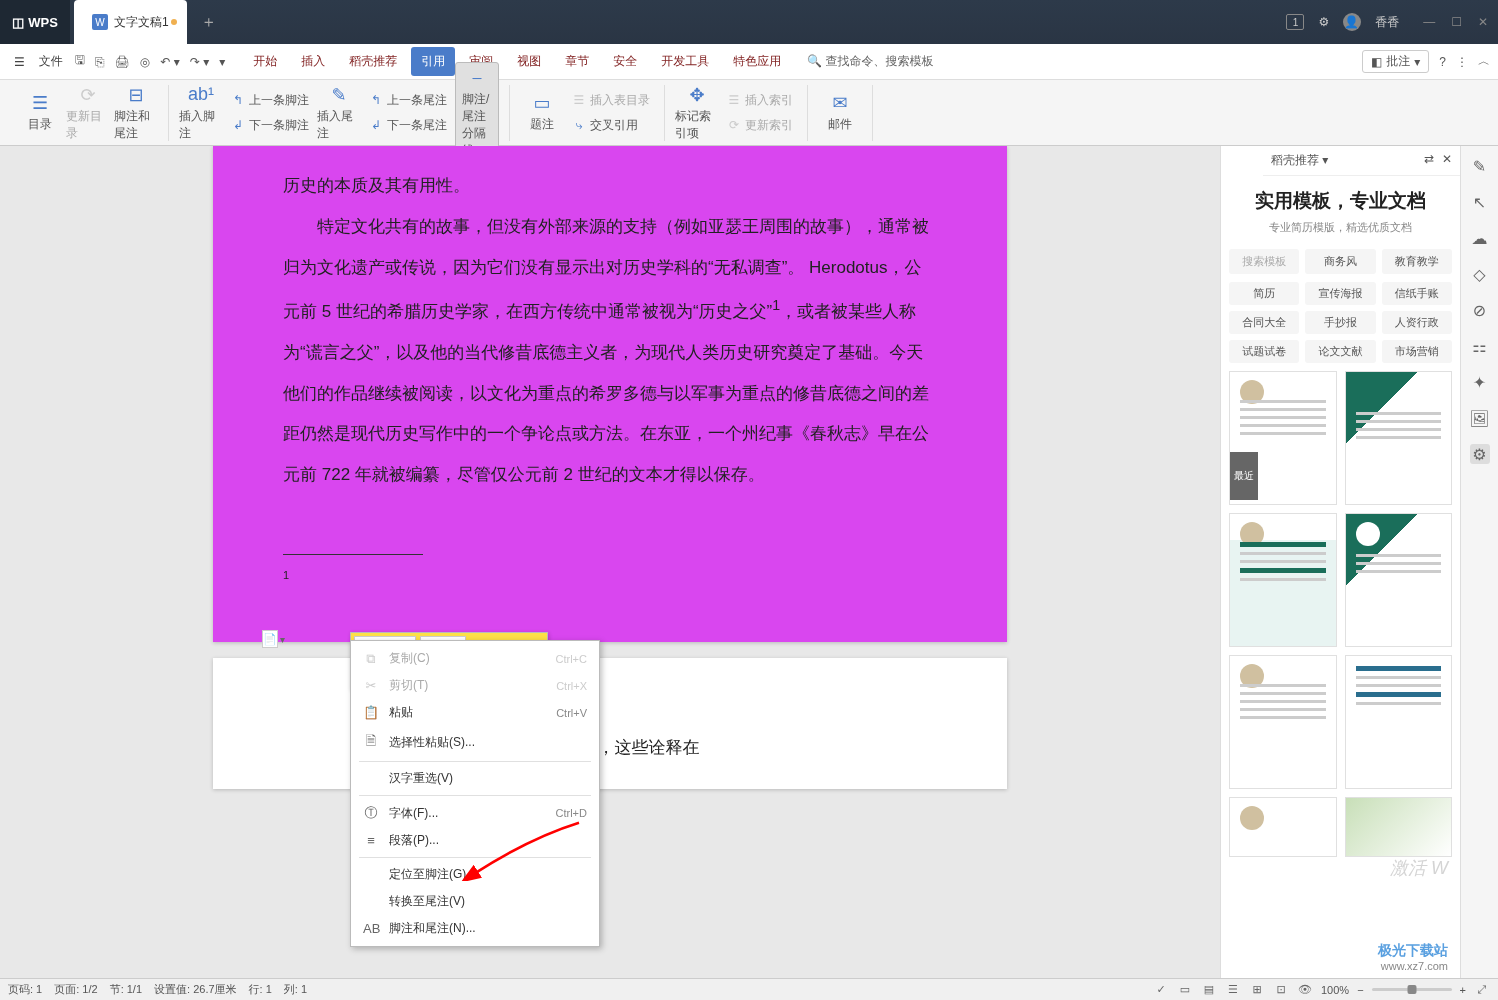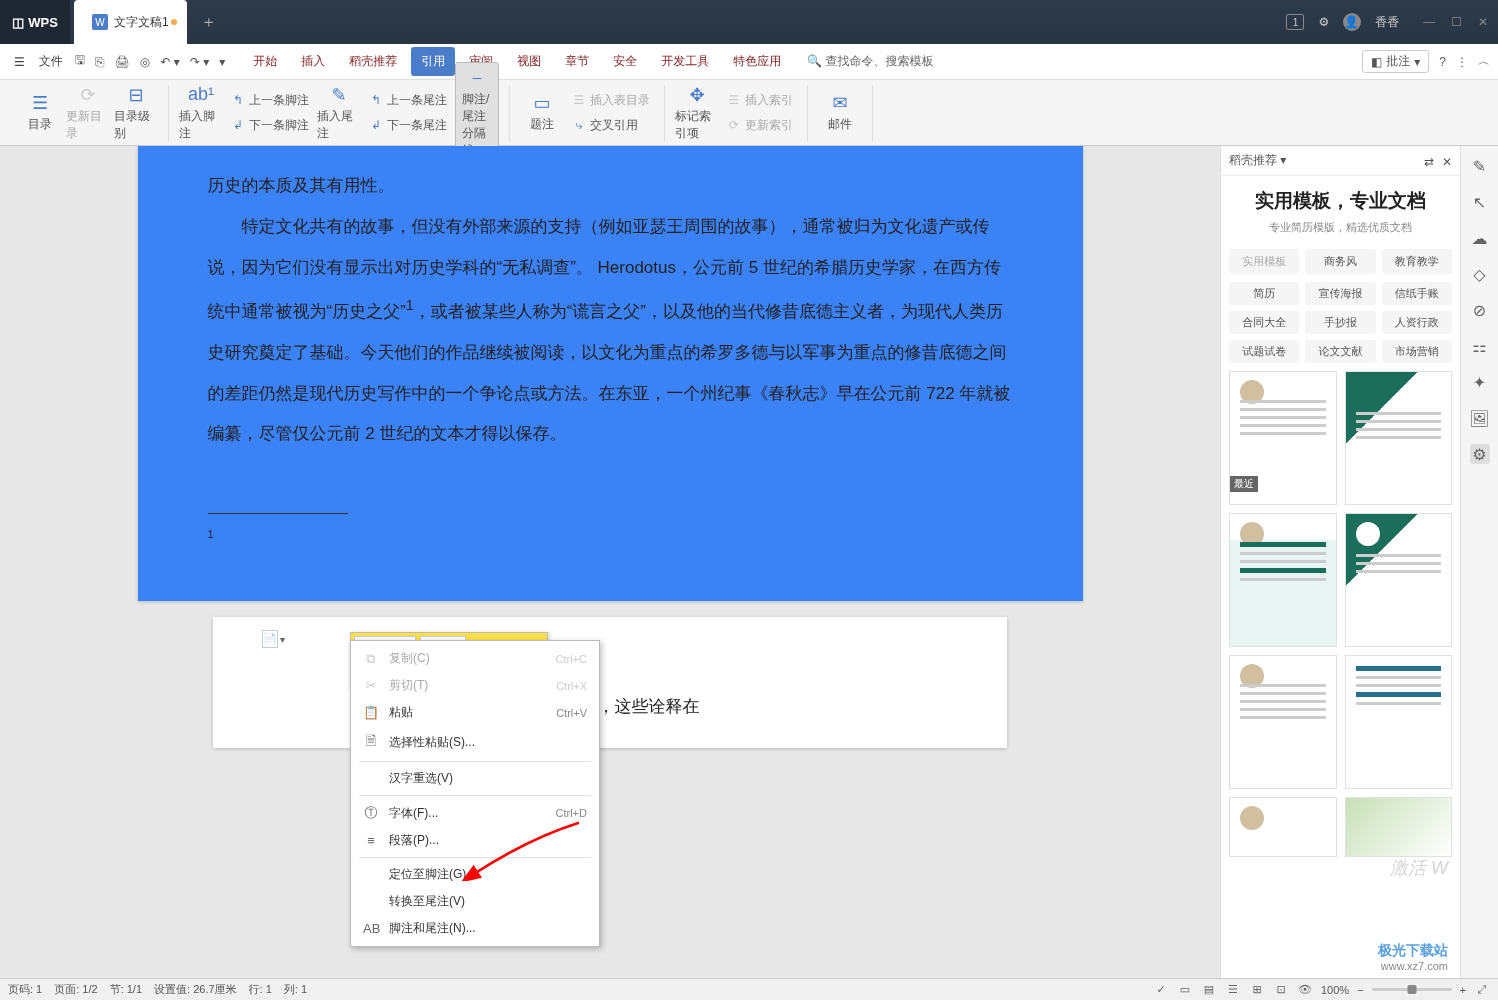--- a/index.html
+++ b/index.html
@@ -37,21 +37,21 @@
 .ribbon-small-col { display:flex; flex-direction:column; gap:4px; }
 .ribbon-small { display: flex; align-items: center; gap: 4px; color: #555; padding: 2px 4px; }
 .ribbon-small .ico { width:14px;height:14px;display:inline-flex;align-items:center;justify-content:center;color:#4a7cc9;font-size:12px;}
 .ribbon-small.disabled { color:#aaa; }
 .ribbon-small.disabled .ico{ color:#ccc;}
 .ribbon-active { background:#e0e0e0; border:1px solid #bbb; border-radius:3px; padding:4px 6px;}
 
 
 .main { position: absolute; top: 146px; left: 0; right: 0; bottom: 22px; display: flex; background:#e8e8e8; }
 .doc-area { flex: 1; overflow: hidden; position: relative; display:flex; flex-direction:column; align-items:center; }
-.page { width: 945px; background: #3b82f6; box-shadow: 0 1px 4px rgba(0,0,0,0.2); margin: 0 auto; position:relative; }
+.page { width: 794px; background: #d946ef; box-shadow: 0 1px 4px rgba(0,0,0,0.2); margin: 0 auto; position:relative; }
 .page-content { padding: 20px 70px 40px 70px; font-family: "SimSun", serif; font-size: 17px; line-height: 2.4; color: #222; }
 .footnote-sep { border-top:1px solid #333; width:140px; margin:8px 0 6px 0;}
 .footnote-num { font-size:11px; vertical-align:super; }
 .page-gap { height:16px; }
 .page2 { width:794px; background:#fff; box-shadow: 0 1px 4px rgba(0,0,0,0.2); padding:70px 70px 20px 70px; font-family:"SimSun",serif; font-size:17px; line-height:2.4; color:#222; position:relative;}
 
 
 .mini-toolbar { position:absolute; left:350px; top:454px; background:#fde047; border:1px solid #bbb; box-shadow:1px 1px 4px rgba(0,0,0,0.2);margin-top:32px; }
 .mini-row { display:flex; align-items:center; padding:3px; gap:4px; }
 .mini-input { border:1px solid #ccc; height:22px; font-size:11px; padding:0 4px; }
@@ -70,40 +70,40 @@
 
 .red-arrow { position:absolute; left:460px; top:675px; width:130px; height:60px; z-index:200; pointer-events:none;}
 
 
 .paste-ind { position:absolute; left:262px; top:484px; display:flex; align-items:center; gap:2px; }
 .paste-ind .pi-ico { width:16px;height:18px;background:#fff;border:1px solid #ccc;display:flex;align-items:center;justify-content:center;font-size:11px;color:#4a7cc9;}
 .paste-ind .pi-arr { font-size:10px;color:#666;}
 
 
 .sidebar { width: 240px; background:#fff; border-left:1px solid #ddd; display:flex; flex-direction:column; }
-.sidebar-header { display:flex; align-items:flex-end; padding:6px 8px; border-bottom:1px solid #eee; color:#555;}
+.sidebar-header { display:flex; align-items:flex-start; padding:6px 8px; border-bottom:1px solid #eee; color:#555;margin-left:42px;}
 .sidebar-header .sh-title { flex:1; }
 .sidebar-hero { text-align:center; padding:12px 8px 8px 8px; }
 .sidebar-hero h3 { font-size:19px; color:#222; font-weight:bold;}
 .sidebar-hero p { font-size:11px; color:#888; margin-top:6px;}
 .sidebar-tabs { display:flex; gap:6px; padding:0 8px; margin-top:6px;}
 .sidebar-tab { flex:1; text-align:center; padding:5px 0; background:#f5f5f5; font-size:11px; color:#555; border-radius:3px;}
 .sidebar-tab.search { color:#aaa; }
 .sidebar-cats { display:flex; flex-wrap:wrap; gap:6px; padding:8px; }
 .sidebar-cat { width:calc(33.33% - 4px); text-align:center; padding:4px 0; background:#f5f5f5; font-size:11px; color:#555; border-radius:3px;}
 .templates { flex:1; overflow:hidden; padding:0 8px; display:flex; flex-wrap:wrap; gap:8px; align-content:flex-start;}
 .tpl { width:calc(50% - 4px); height:134px; background:#f0f0f0; border:1px solid #e0e0e0; position:relative; overflow:hidden;}
 .tpl.green { background:linear-gradient(135deg,#1a6e5a 0%,#1a6e5a 30%,#fff 30%,#fff 100%);}
 .tpl.teal { background:linear-gradient(180deg,#fff 0%,#fff 20%,#e8f4f2 20%);}
 .tpl.white { background:#fff; }
 .tpl .bars { position:absolute; top:28px; left:10px; right:10px;}
 .tpl .bar { height:3px; background:#ccc; margin-bottom:5px; }
 .tpl .bar.thick { height:5px; background:#1a6e5a;}
 .tpl .av { width:24px;height:24px;border-radius:50%;background:#d0c0a0;position:absolute;top:8px;left:10px;}
-.tpl .badge { position:absolute; bottom:12px; left:0; background:#666; color:#fff; font-size:10px; padding:1px 4px;}
+.tpl .badge { position:absolute; bottom:4px; left:0; background:#666; color:#fff; font-size:10px; padding:17px 4px;}
 .tpl.leaves { background:linear-gradient(135deg,#c8dfb8,#fff);}
 
 
 .right-rail { width: 38px; background:#f5f5f5; border-left:1px solid #ddd; display:flex; flex-direction:column; align-items:center; padding-top:10px; gap:16px;}
 .rail-ico { width:20px; height:20px; display:flex; align-items:center; justify-content:center; color:#666; font-size:16px;}
 .rail-ico.active { background:#ddd; border-radius:3px;}
 
 
 .statusbar { position:absolute; bottom:0; left:0; right:0; height:22px; background:#f0f0f0; border-top:1px solid #ccc; display:flex; align-items:center; padding:0 8px; font-size:11px; color:#555; gap:12px;}
 .statusbar .sb-right { margin-left:auto; display:flex; align-items:center; gap:8px;}
@@ -182,21 +182,21 @@
     <div class="ribbon-big">
         <span class="ico">☰</span>
         <span>目录</span>
       </div>
     <div class="ribbon-big disabled">
         <span class="ico">⟳</span>
         <span>更新目录</span>
       </div>
     <div class="ribbon-big">
         <span class="ico">⊟</span>
-        <span>目录级别</span>
+        <span>脚注和尾注</span>
       </div>
   </div>
   <div class="ribbon-group">
     <div class="ribbon-big">
         <span class="ico">ab¹</span>
         <span>插入脚注</span>
       </div>
     <div class="ribbon-small-col">
       <span class="ribbon-small">
           <span class="ico">↰</span>
@@ -378,21 +378,21 @@
     <div class="sidebar-header">
       <span class="sh-title"><span>稻壳推荐</span> ▾</span>
       <span style="margin-right:8px;">⇄</span>
       <span>✕</span>
     </div>
     <div class="sidebar-hero">
       <h3>实用模板，专业文档</h3>
       <p>专业简历模版，精选优质文档</p>
     </div>
     <div class="sidebar-tabs">
-      <div class="sidebar-tab search">实用模板</div>
+      <div class="sidebar-tab search">搜索模板</div>
       <div class="sidebar-tab">商务风</div>
       <div class="sidebar-tab">教育教学</div>
     </div>
     <div class="sidebar-cats">
       <div class="sidebar-cat">简历</div>
       <div class="sidebar-cat">宣传海报</div>
       <div class="sidebar-cat">信纸手账</div>
       <div class="sidebar-cat">合同大全</div>
       <div class="sidebar-cat">手抄报</div>
       <div class="sidebar-cat">人资行政</div>

